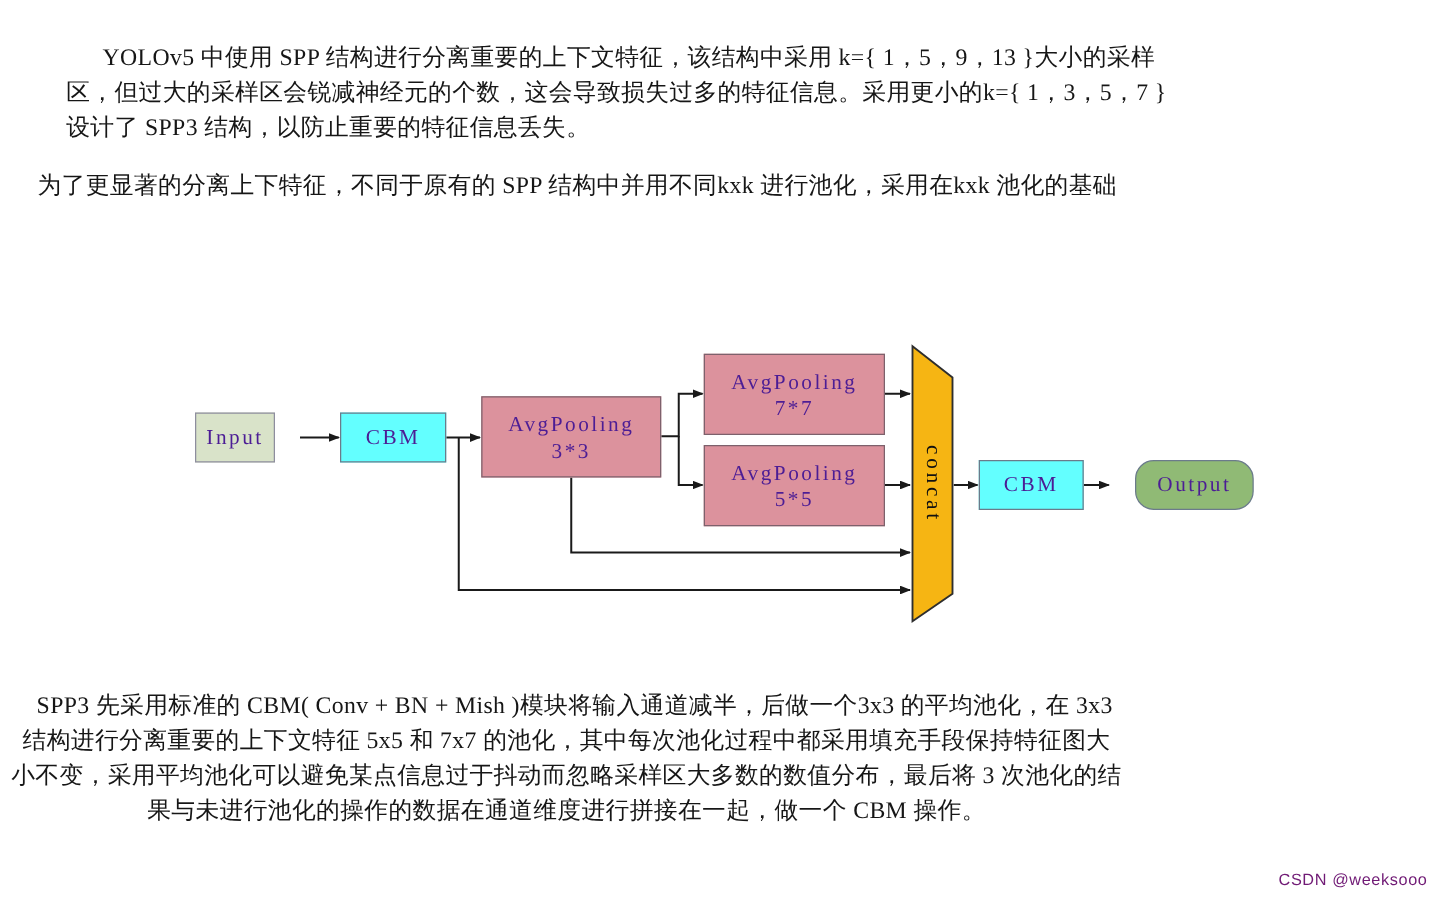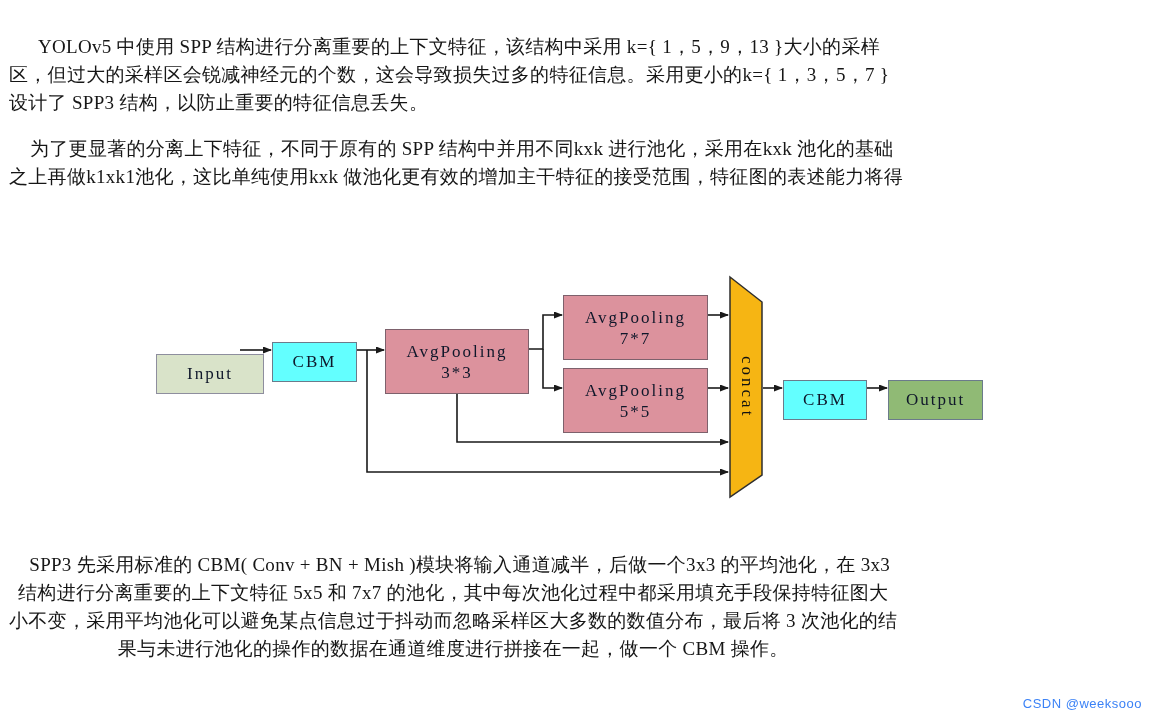--- a/index.html
+++ b/index.html
@@ -2,44 +2,43 @@
 <html><head>
 <meta charset="utf-8">
 <style>
   html,body{margin:0;padding:0;background:#ffffff;}
   .page{
     position:relative;width:1158px;height:723px;background:#ffffff;
     font-family:"Liberation Serif","DejaVu Serif",serif;overflow:hidden;
   }
   .para{position:absolute;left:9px;}
   .tline{white-space:pre;font-size:19px;line-height:28px;color:#161616;letter-spacing:0.3px;}
-  .p1{top:33px;}
+  .p1{top:33px;margin-left:44px;}
   .p2{top:135px;}
   .p3{top:551px;text-align:center;}
   .p1 .tline:first-child{padding-left:29px;}
   .p2 .tline:first-child{padding-left:21px;}
   .p3 .tline:first-child{padding-left:13px;}
 
   .diagram{position:absolute;left:0;top:0;width:1158px;height:723px;}
   .wires{position:absolute;left:0;top:0;}
   .node{
     position:absolute;display:flex;align-items:center;justify-content:center;
     border:1.5px solid #777;box-sizing:border-box;
-    font-size:17px;color:#0f172a;letter-spacing:2px;text-align:center;
+    font-size:17px;color:#4c1d95;letter-spacing:2px;text-align:center;
     font-family:"Liberation Serif","DejaVu Serif",serif;
-    margin-top:12px;
   }
   .node.col{flex-direction:column;line-height:21px;}
-  .n-input {left:156px;top:342px;width:108px;height:40px;}
+  .n-input {left:156px;top:330px;width:64px;height:40px;}
   .n-cbm1  {left:272px;top:330px;width:85px;height:40px;}
   .n-avg3  {left:385px;top:317px;width:144px;height:65px;}
   .n-avg7  {left:563px;top:283px;width:145px;height:65px;}
   .n-avg5  {left:563px;top:356px;width:145px;height:65px;}
   .n-cbm2  {left:783px;top:368px;width:84px;height:40px;}
-  .n-output{left:888px;top:368px;width:95px;height:40px;}
+  .n-output{left:908px;top:368px;width:95px;height:40px;border-radius:15px;}
   .concat-label{
     position:absolute;left:730px;top:277px;width:33px;height:220px;
     display:flex;align-items:center;justify-content:center;
     writing-mode:vertical-rl;font-size:17px;letter-spacing:3px;color:#111;
     font-family:"Liberation Serif","DejaVu Serif",serif;
   }
   .watermark{
     position:absolute;right:16px;top:696px;
     font-family:"Liberation Sans","DejaVu Sans",sans-serif;
     font-size:13px;color:#c6c6c6;letter-spacing:0.5px;
@@ -51,21 +50,20 @@
 <div class="page">
 
   <div class="para p1">
     <div class="tline">YOLOv5 中使用 SPP 结构进行分离重要的上下文特征，该结构中采用 k={ 1，5，9，13 }大小的采样</div>
     <div class="tline">区，但过大的采样区会锐减神经元的个数，这会导致损失过多的特征信息。采用更小的k={ 1，3，5，7 }</div>
     <div class="tline">设计了 SPP3 结构，以防止重要的特征信息丢失。</div>
   </div>
 
   <div class="para p2">
     <div class="tline">为了更显著的分离上下特征，不同于原有的 SPP 结构中并用不同kxk 进行池化，采用在kxk 池化的基础</div>
-    <div class="tline">之上再做k1xk1池化，这比单纯使用kxk 做池化更有效的增加主干特征的接受范围，特征图的表述能力将得</div>
   </div>
 
   <div class="diagram">
 
     <svg class="wires" width="1158" height="723" viewBox="0 0 1158 723">
       <defs>
         <marker id="ah" markerWidth="9" markerHeight="7" refX="8" refY="3.5" orient="auto" markerUnits="userSpaceOnUse">
           <path d="M0,0 L9,3.5 L0,7 z" fill="#1a1a1a"></path>
         </marker>
       </defs>
@@ -119,14 +117,14 @@
     </div>
   </div>
 
   <div class="para p3">
     <div class="tline">SPP3 先采用标准的 CBM( Conv + BN + Mish )模块将输入通道减半，后做一个3x3 的平均池化，在 3x3</div>
     <div class="tline">结构进行分离重要的上下文特征 5x5 和 7x7 的池化，其中每次池化过程中都采用填充手段保持特征图大</div>
     <div class="tline">小不变，采用平均池化可以避免某点信息过于抖动而忽略采样区大多数的数值分布，最后将 3 次池化的结</div>
     <div class="tline">果与未进行池化的操作的数据在通道维度进行拼接在一起，做一个 CBM 操作。</div>
   </div>
 
-  <div class="watermark" style="color: #3b82f6;">CSDN @weeksooo</div>
+  <div class="watermark" style="color: #701a75;">CSDN @weeksooo</div>
 </div>
 
 </body></html>

